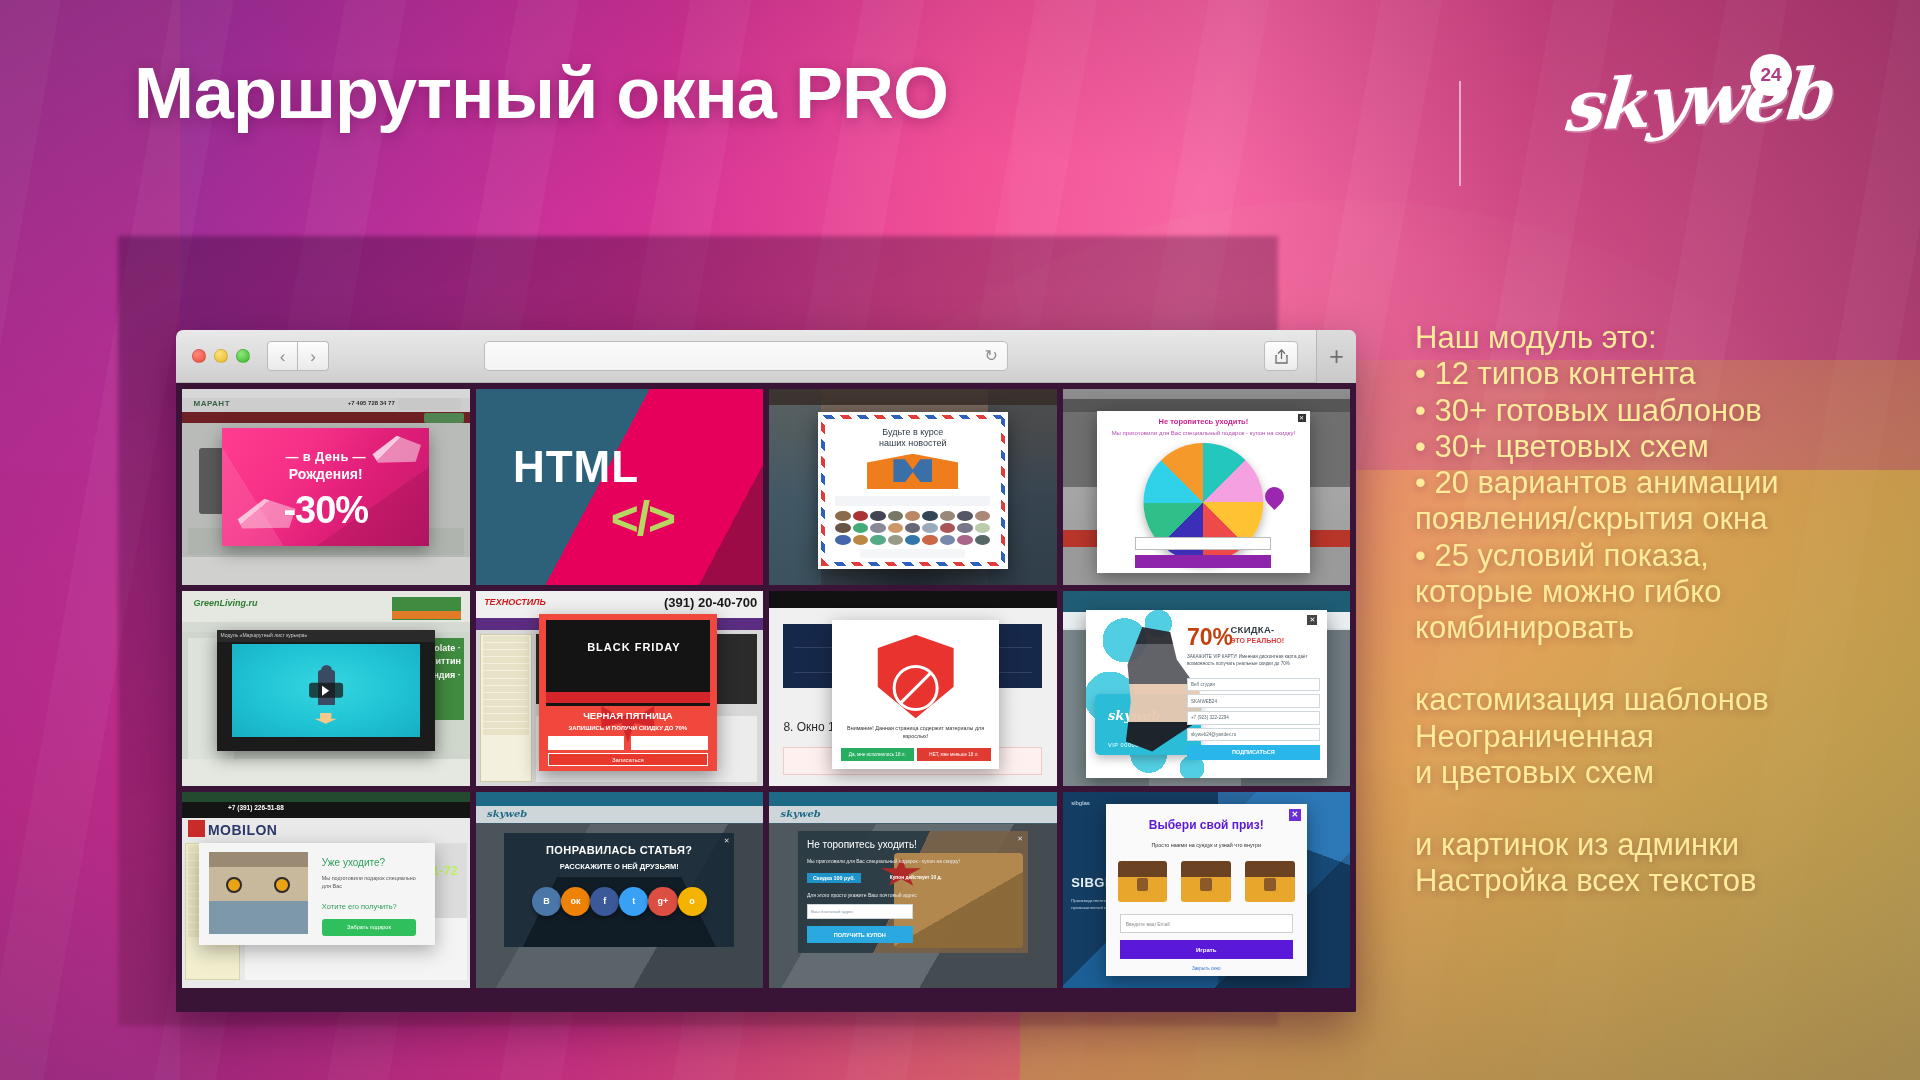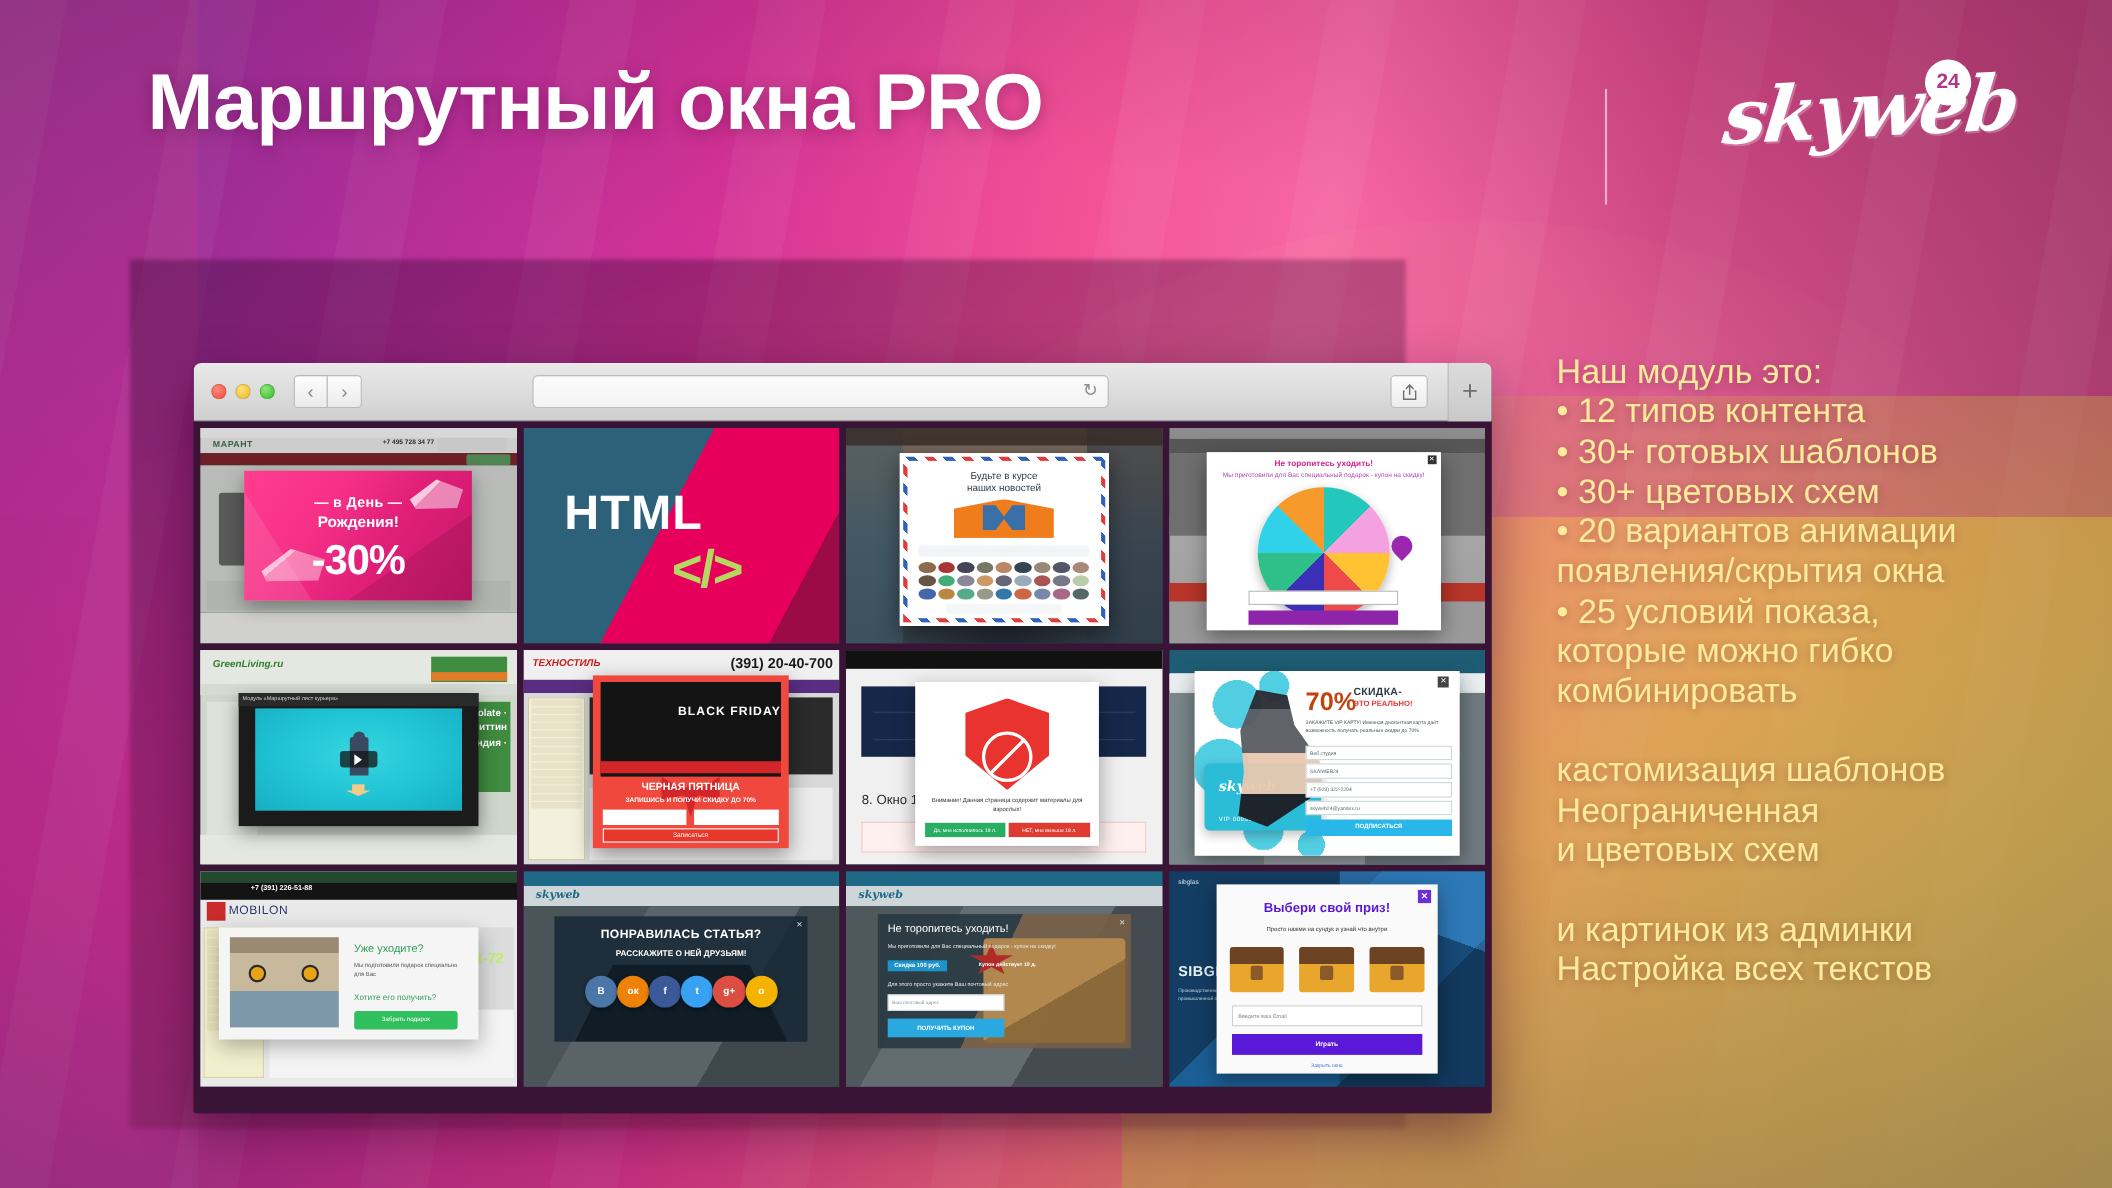--- a/index.html
+++ b/index.html
@@ -313,21 +313,21 @@
   .t6-head { position:absolute; left:0; right:0; top:0; height:14%; background:#f0f0f0; }
   .t6-logo { position:absolute; left:3%; top:3%; font-size:9px; font-weight:800; color:#cc1b1b; font-style:italic; }
   .t6-phone { position:absolute; right:2%; top:2%; font-size:13px; font-weight:800; color:#1a1a1a; }
   .t6-nav { position:absolute; left:0; right:0; top:14%; height:6%; background:#5b2d82; }
   .t6-side { position:absolute; left:1.5%; top:22%; width:18%; bottom:2%; background:#f3f0dd; border:1px solid #cfc9a8; }
   .t6-side i { display:block; height:4.2%; margin:1px 2px; background:#e8e3c8; }
   .t6-hero { position:absolute; left:21%; right:2%; top:22%; height:36%; background:#2b2b2b; }
   .t6-prods { position:absolute; left:21%; right:2%; bottom:2%; height:34%; background:#ececec; }
   .t6-pop { position:absolute; left:22%; top:12%; width:62%; height:80%; background:#f0483c; box-shadow:0 6px 18px rgba(0,0,0,.4); padding:4px; }
   .t6-black { position:absolute; left:4%; right:4%; top:4%; height:55%; background:#141414; }
-  .t6-bf { position:absolute; left:12px; right:0; top:24%; text-align:right; color:#fff; font-size:11px; font-weight:800; letter-spacing:1px; }
+  .t6-bf { position:absolute; left:12px; right:0; top:24%; text-align:center; color:#fff; font-size:11px; font-weight:800; letter-spacing:1px; }
   .t6-bow { position:absolute; left:50%; top:56%; transform:translateX(-50%); width:30%; height:26%; background:#d4262a;
     clip-path: polygon(0 10%, 35% 38%, 50% 30%, 65% 38%, 100% 10%, 100% 62%, 62% 52%, 50% 100%, 38% 52%, 0 62%); }
   .t6-ribbon { position:absolute; left:4%; right:4%; top:50%; height:7%; background:#d4262a; }
   .t6-cp { position:absolute; left:0; right:0; top:61%; text-align:center; color:#fff; font-size:9.5px; font-weight:800; }
   .t6-cs { position:absolute; left:0; right:0; top:71%; text-align:center; color:#fff; font-size:6px; font-weight:700; }
   .t6-i1 { position:absolute; left:5%; width:43%; top:78%; height:9%; background:#fff; }
   .t6-i2 { position:absolute; right:5%; width:43%; top:78%; height:9%; background:#fff; }
   .t6-btn { position:absolute; left:5%; right:5%; bottom:3%; height:8%; background:#e8372b; border:1px solid #fff; color:#fff; font-size:6px; display:flex; align-items:center; justify-content:center; }
 
   
@@ -372,21 +372,21 @@
     background: linear-gradient(180deg,#2a2a32 0 14%, #5a5a62 14% 46%, #e8c8b0 46% 76%, #1c1c22 76% 100%);
     clip-path: polygon(28% 0, 62% 4%, 70% 26%, 98% 52%, 100% 74%, 72% 86%, 40% 100%, 8% 92%, 14% 60%, 10% 30%);
     opacity:.95; }
   .t8-x { position:absolute; right:4%; top:3%; width:10px; height:10px; background:#444; color:#fff; font-size:7px; line-height:10px; text-align:center; }
 
   
   .t9-bg { position:absolute; inset:0; background:#e9e9e9; }
   .t9-top { position:absolute; left:0; right:0; top:0; height:5%; background:#234a2e; }
   .t9-bar { position:absolute; left:0; right:0; top:5%; height:8%; background:#141414; }
   .t9-phone { position:absolute; left:16%; top:6%; font-size:6.5px; font-weight:700; color:#fff; }
-  .t9-logo { position:absolute; left:9%; top:15%; font-size:11px; font-weight:400; color:#2b3a6b; letter-spacing:.5px; }
+  .t9-logo { position:absolute; left:9%; top:15%; font-size:14px; font-weight:700; color:#2b3a6b; letter-spacing:.5px; }
   .t9-logobox { position:absolute; left:2%; top:14%; width:6%; height:9%; background:#c92a2a; }
   .t9-side { position:absolute; left:1%; top:26%; width:19%; bottom:4%; background:#f2efcf; border:1px solid #d9d3a8; }
   .t9-side i { display:block; height:5%; margin:1px 2px; background:#e9e4be; }
   .t9-hero { position:absolute; left:22%; right:1%; top:26%; height:38%; background:#dcdcdc; }
   .t9-num { position:absolute; right:4%; top:36%; font-size:13px; font-weight:700; color:#bef264; }
   .t9-prods { position:absolute; left:22%; right:1%; bottom:4%; height:32%; background:#f4f4f4; }
   .t9-pop { position:absolute; left:6%; top:26%; width:82%; height:52%; background:#f5f5f5; box-shadow:0 6px 18px rgba(0,0,0,.3); }
   .t9-cat { position:absolute; left:4%; top:9%; width:42%; height:80%;
     background: linear-gradient(180deg,#9a8a74 0 18%, #c8b89c 18% 60%, #7d98a8 60% 100%); }
   .t9-eye1, .t9-eye2 { position:absolute; top:30%; width:16%; aspect-ratio:1/1; border-radius:50%; background:#e8a317; border:2px solid #2a2a2a; }

